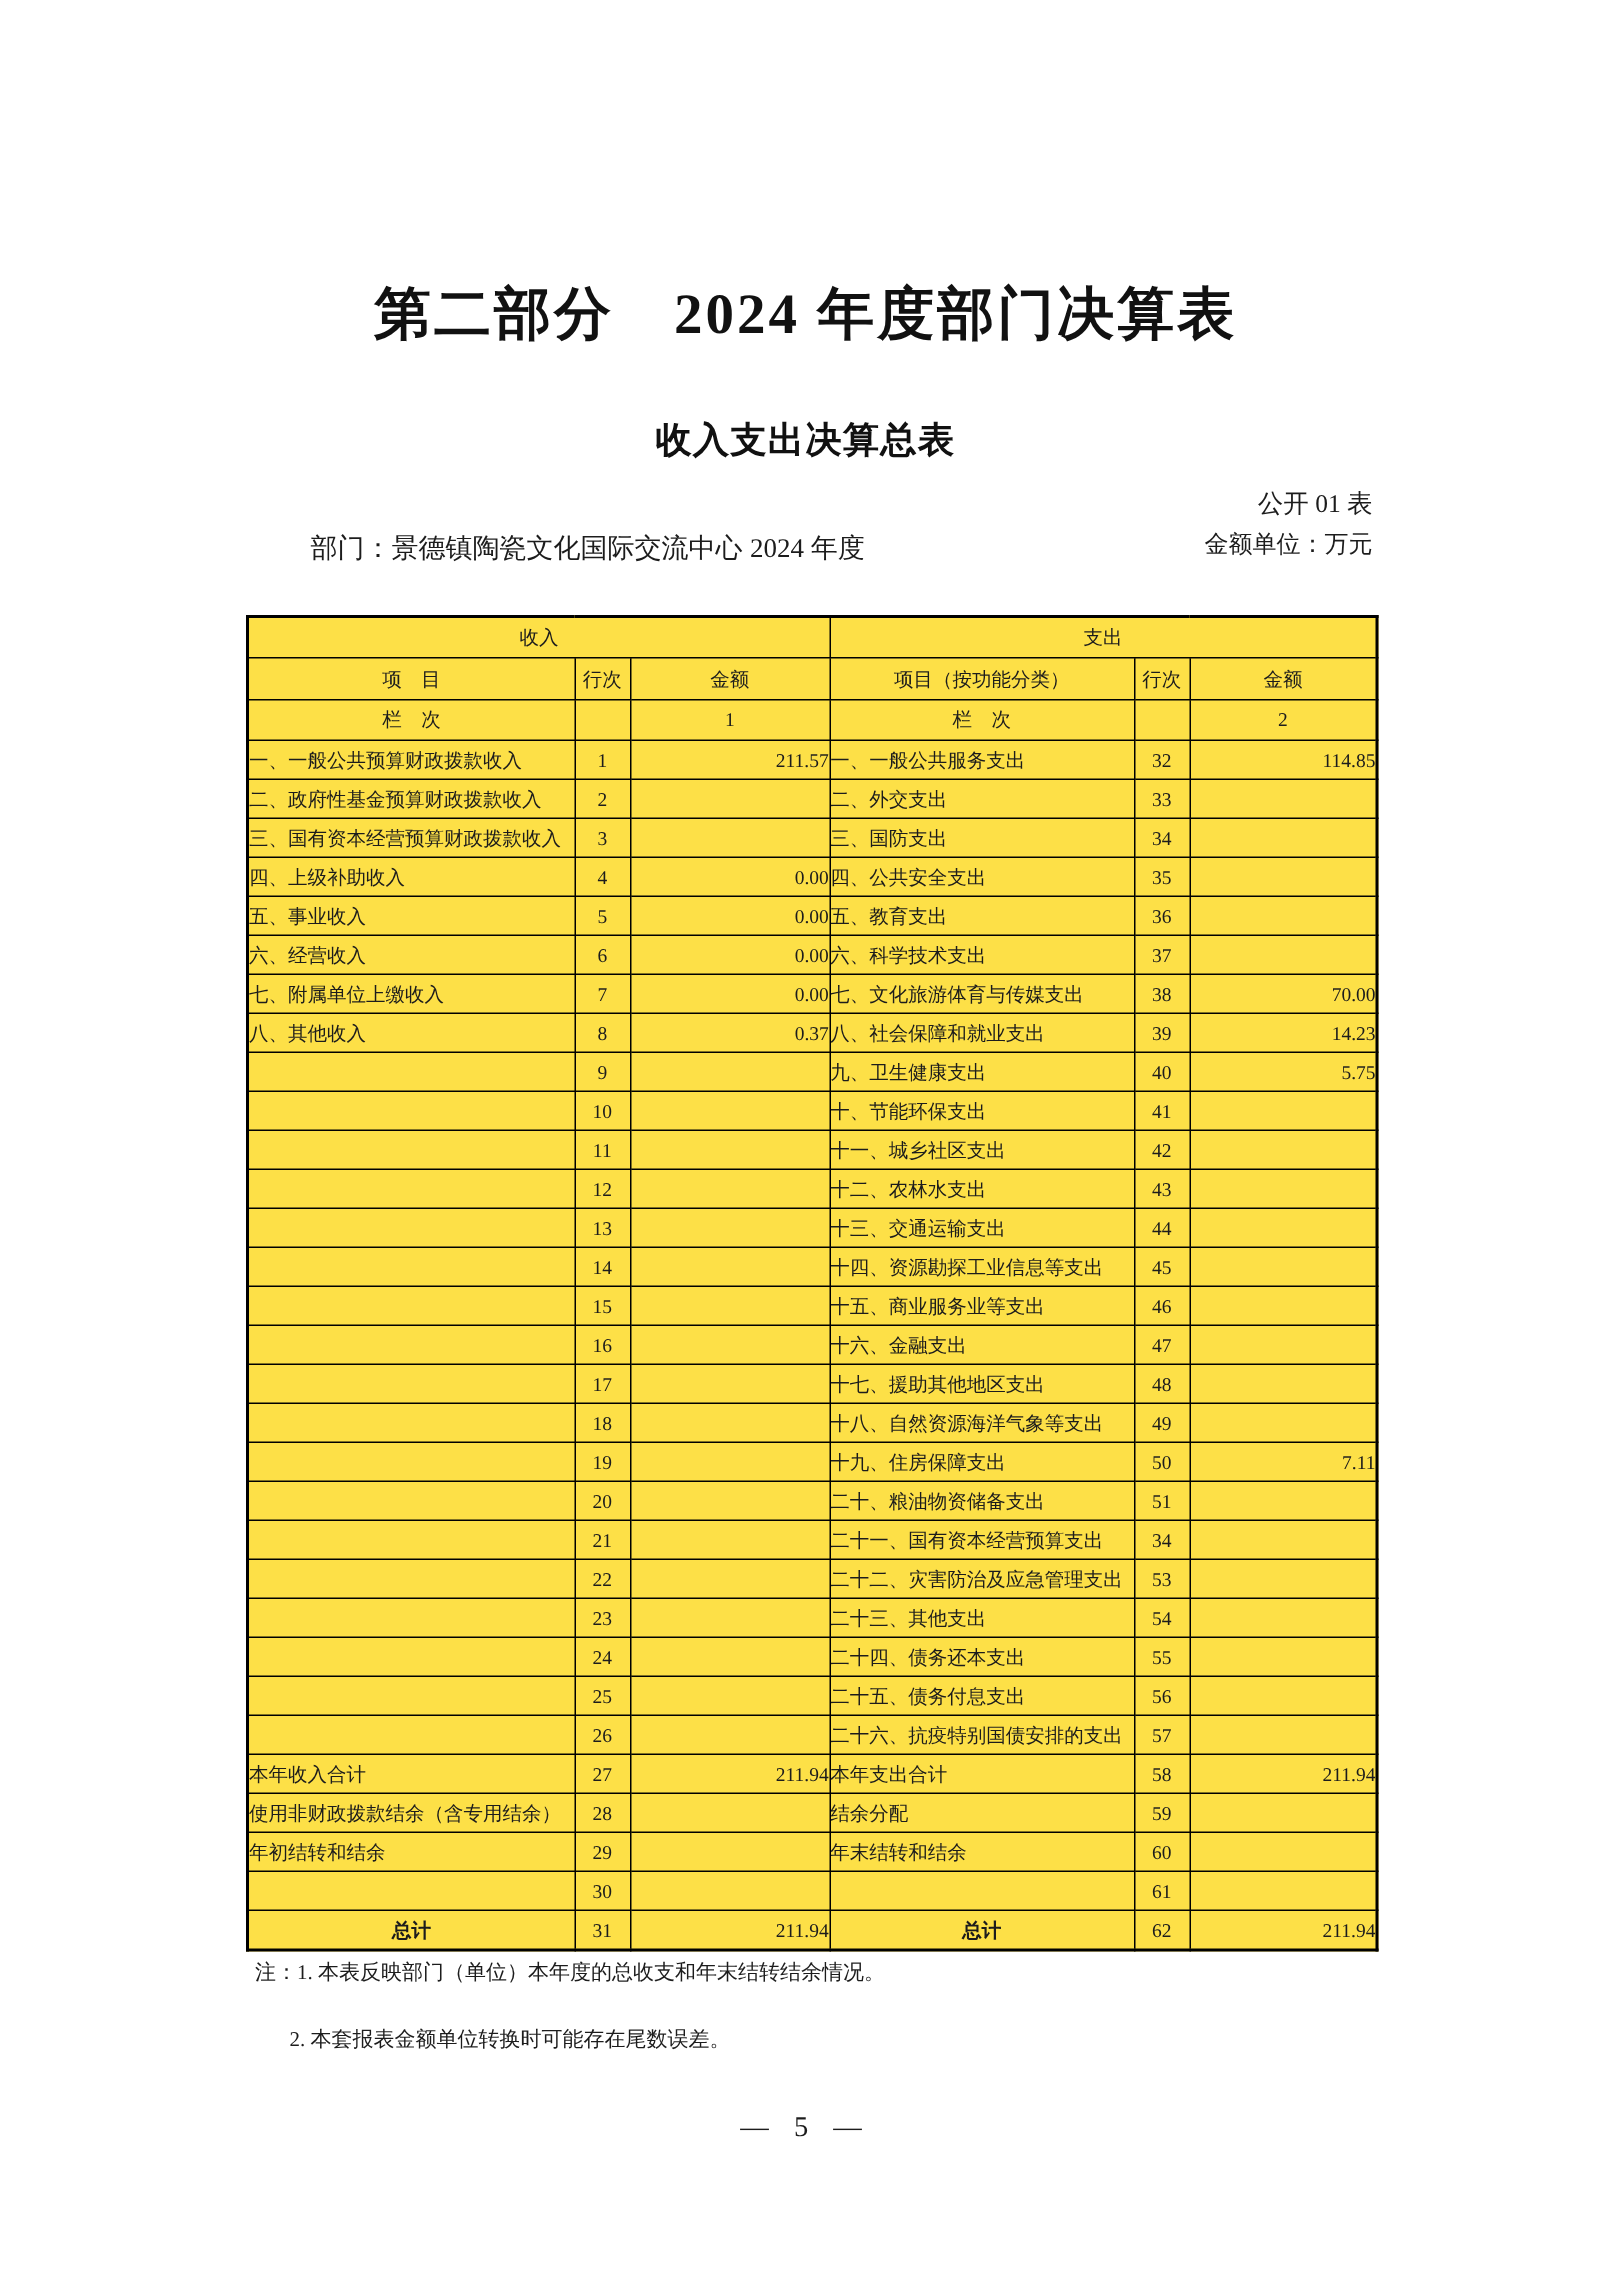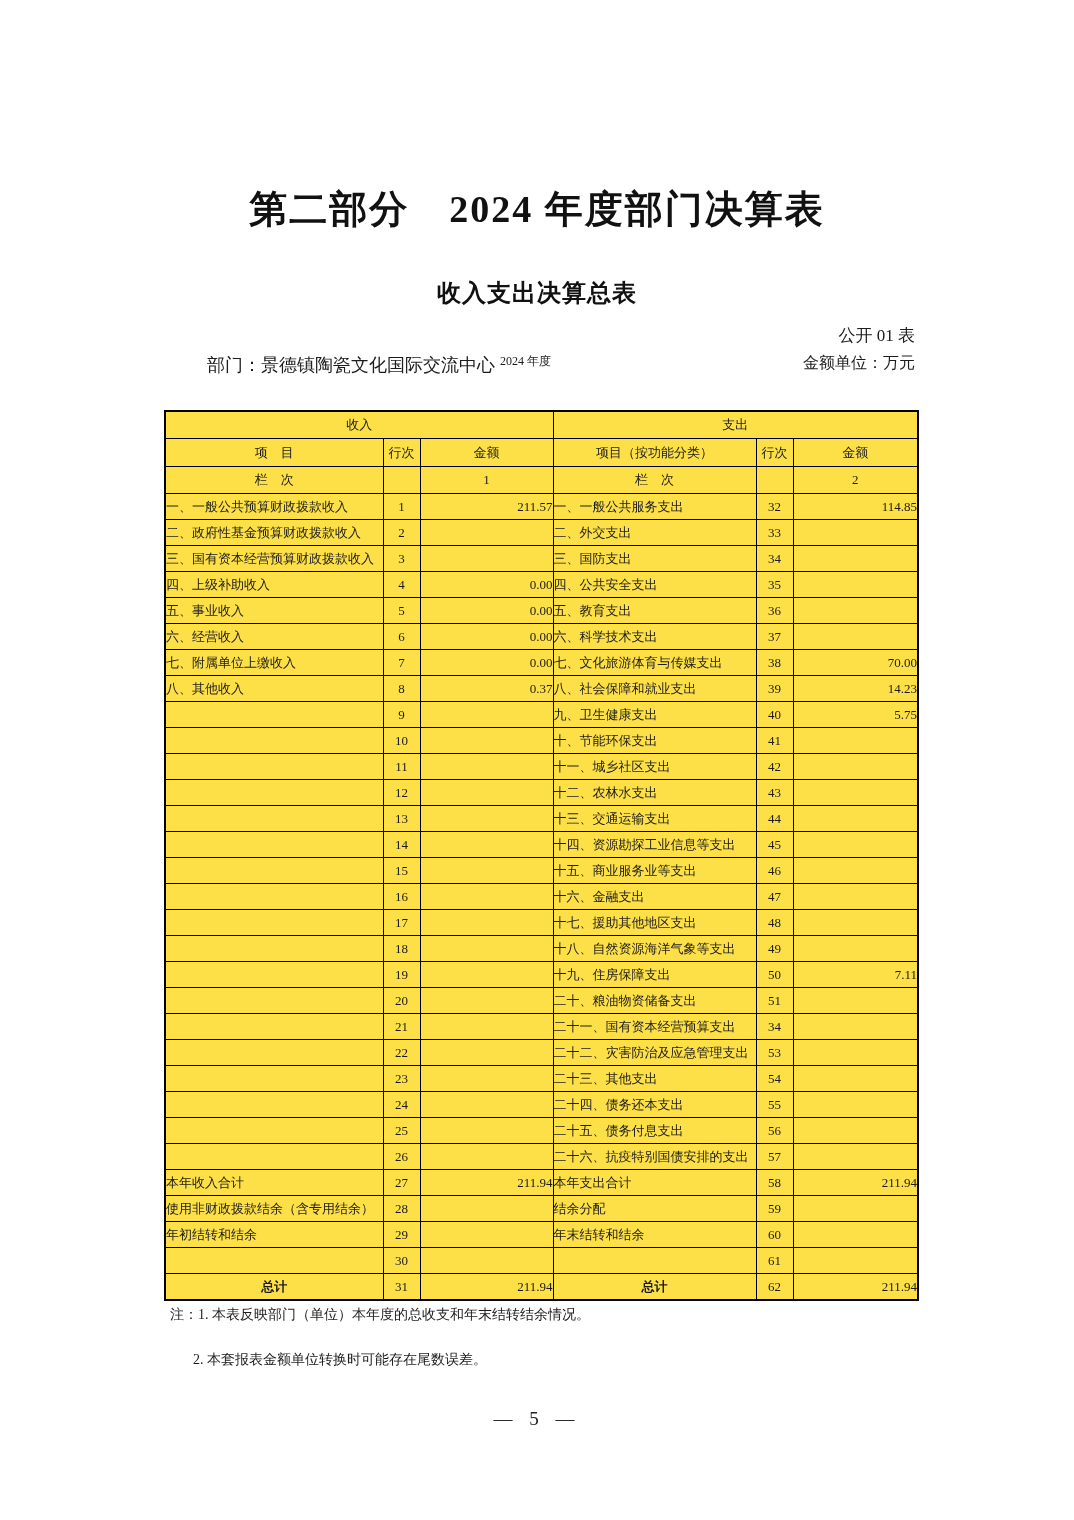--- a/index.html
+++ b/index.html
@@ -13,21 +13,21 @@
   .part-title {
     position:absolute; top:184px; left:0; width:100%;
     text-align:center; font-size:38px; font-weight:bold; letter-spacing:2px; color:#111;
   }
   .table-title {
     position:absolute; top:277px; left:0; width:100%;
     text-align:center; font-size:24px; font-weight:bold; letter-spacing:1px; color:#111;
   }
   .pub-no { position:absolute; top:324px; right:159px; font-size:17px; }
   .dept   { position:absolute; top:351px; left:170px; width:288px; font-size:18px; line-height:28px;margin-left:37px; }
-  .year   { position:absolute; top:353px; left:500px; font-size:12px; }
+  .year   { position:absolute; top:353px; left:500px; font-size:18px; }
   .unit   { position:absolute; top:353px; right:159px; font-size:16px; }
 
   table.main {
     position:absolute; top:410px; left:164px;
     border-collapse:collapse; table-layout:fixed;
     border:2px solid #000; background:#fde047;
   }
   table.main td {
     border:1px solid #000; padding:0; font-size:13px;
     overflow:hidden; white-space:nowrap; color:#1c1c1c;

